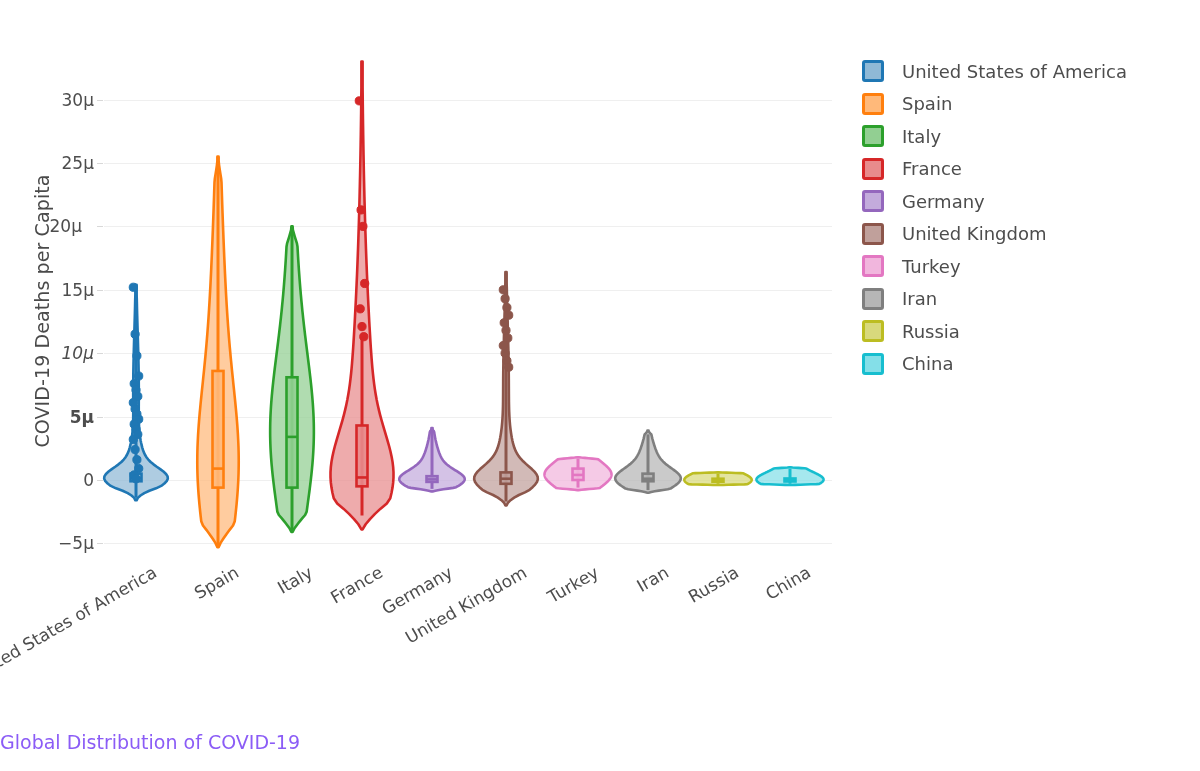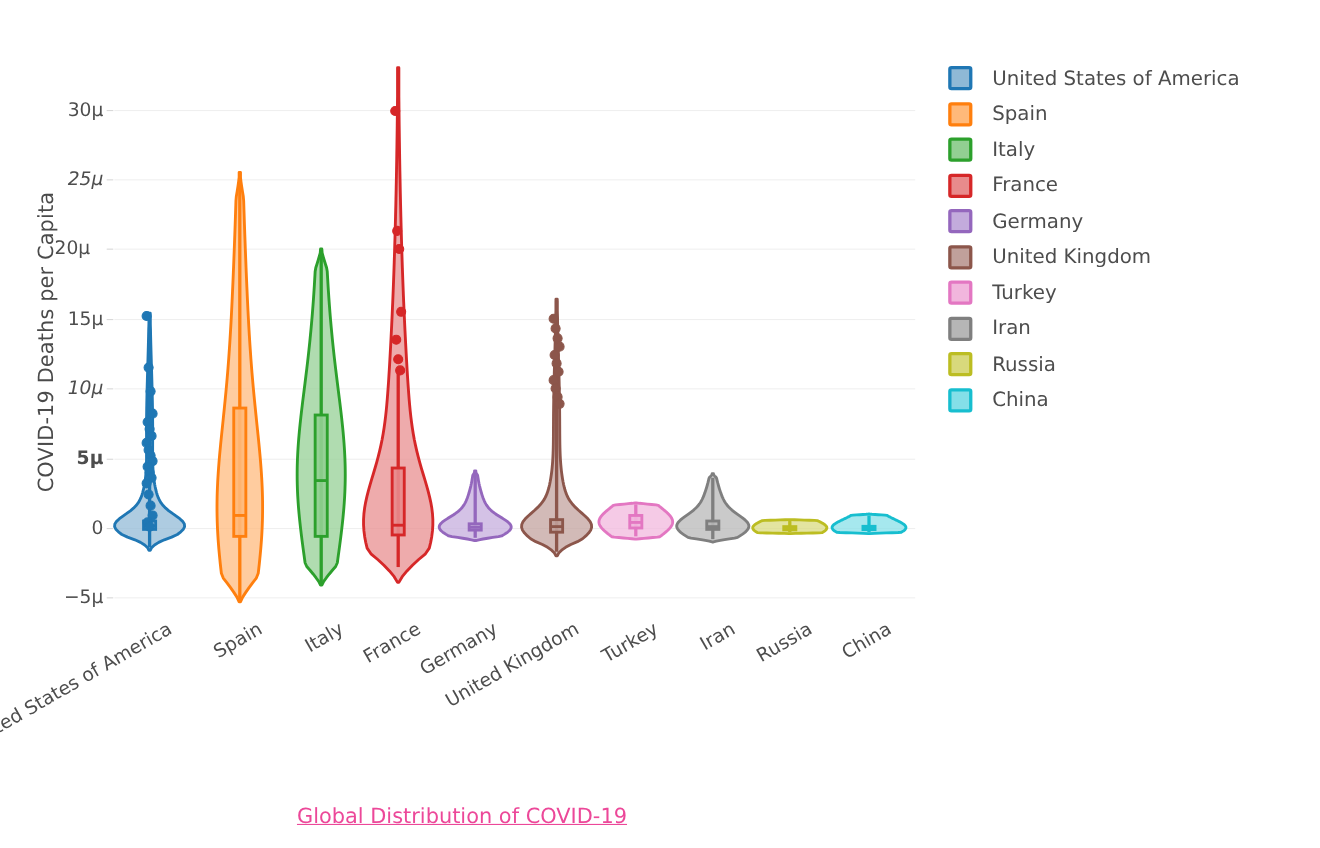--- a/index.html
+++ b/index.html
@@ -25,24 +25,22 @@
     color:#4a4a4a;
     letter-spacing:.1px;
     white-space:nowrap;
   }
 
   
   .xtitle{
     position:absolute;
     left:0; top:731px;
     width:840px;
-    text-align:center;
     font-size:19px;
-    color:#ec4899;
-    text-decoration:underline;
+    color:#8b5cf6;
   }
 
   
   .ytick{
     position:absolute;
     right:0;
     width:70px;
     text-align:right;
     font-size:17px;
     color:#4d4d4d;
@@ -105,21 +103,21 @@
       <div class="gridline" style="top: 226.4px;"></div>
       <div class="gridline" style="top: 289.8px;"></div>
       <div class="gridline" style="top: 353.2px;"></div>
       <div class="gridline" style="top: 416.6px;"></div>
       <div class="gridline" style="top: 480px;"></div>
       <div class="gridline" style="top: 543.4px;"></div>
     </div>
   <div id="yticklayer">
       <div class="ytick" style="top: 99.6px; left: 24px;">30μ</div>
       <div class="ytickmark" style="top: 99.6px;"></div>
-      <div class="ytick" style="top: 163px; left: 24px; font-style: italic;">25μ</div>
+      <div class="ytick" style="top: 163px; left: 24px;">25μ</div>
       <div class="ytickmark" style="top: 163px;"></div>
       <div class="ytick" style="top: 226.4px; left: 12px;">20μ</div>
       <div class="ytickmark" style="top: 226.4px;"></div>
       <div class="ytick" style="top: 289.8px; left: 24px;">15μ</div>
       <div class="ytickmark" style="top: 289.8px;"></div>
       <div class="ytick" style="top: 353.2px; left: 24px; font-style: italic;">10μ</div>
       <div class="ytickmark" style="top: 353.2px;"></div>
       <div class="ytick" style="top: 416.6px; left: 24px; font-weight: bold;">5μ</div>
       <div class="ytickmark" style="top: 416.6px;"></div>
       <div class="ytick" style="top: 480px; left: 24px;">0</div>

